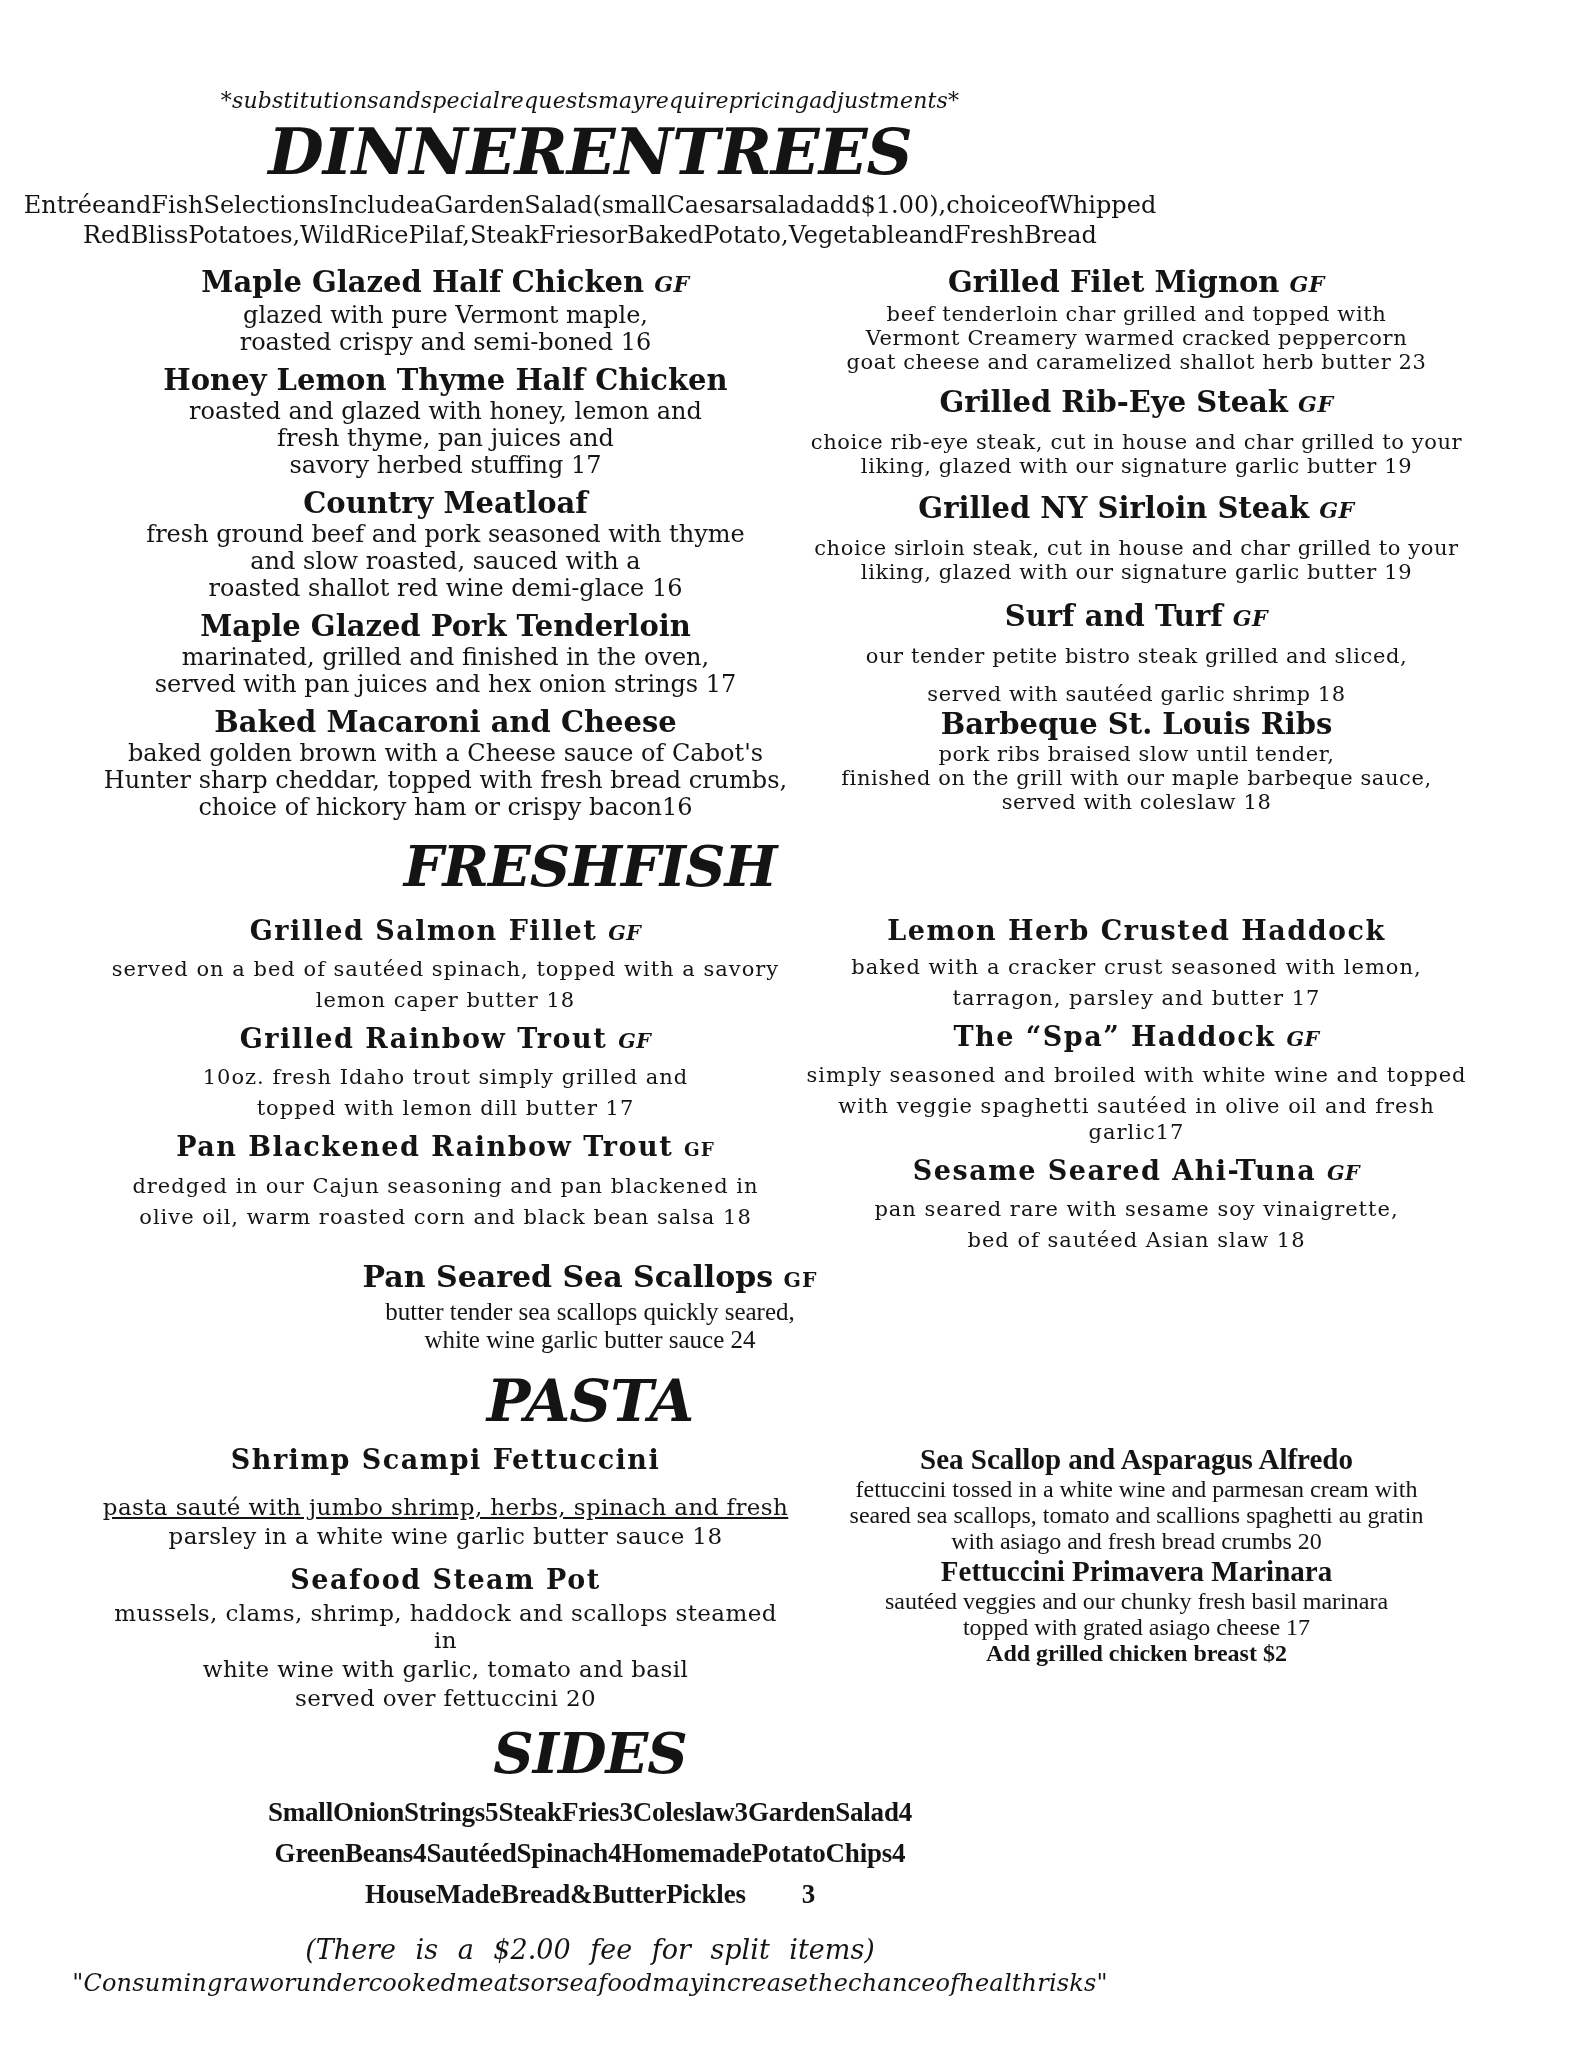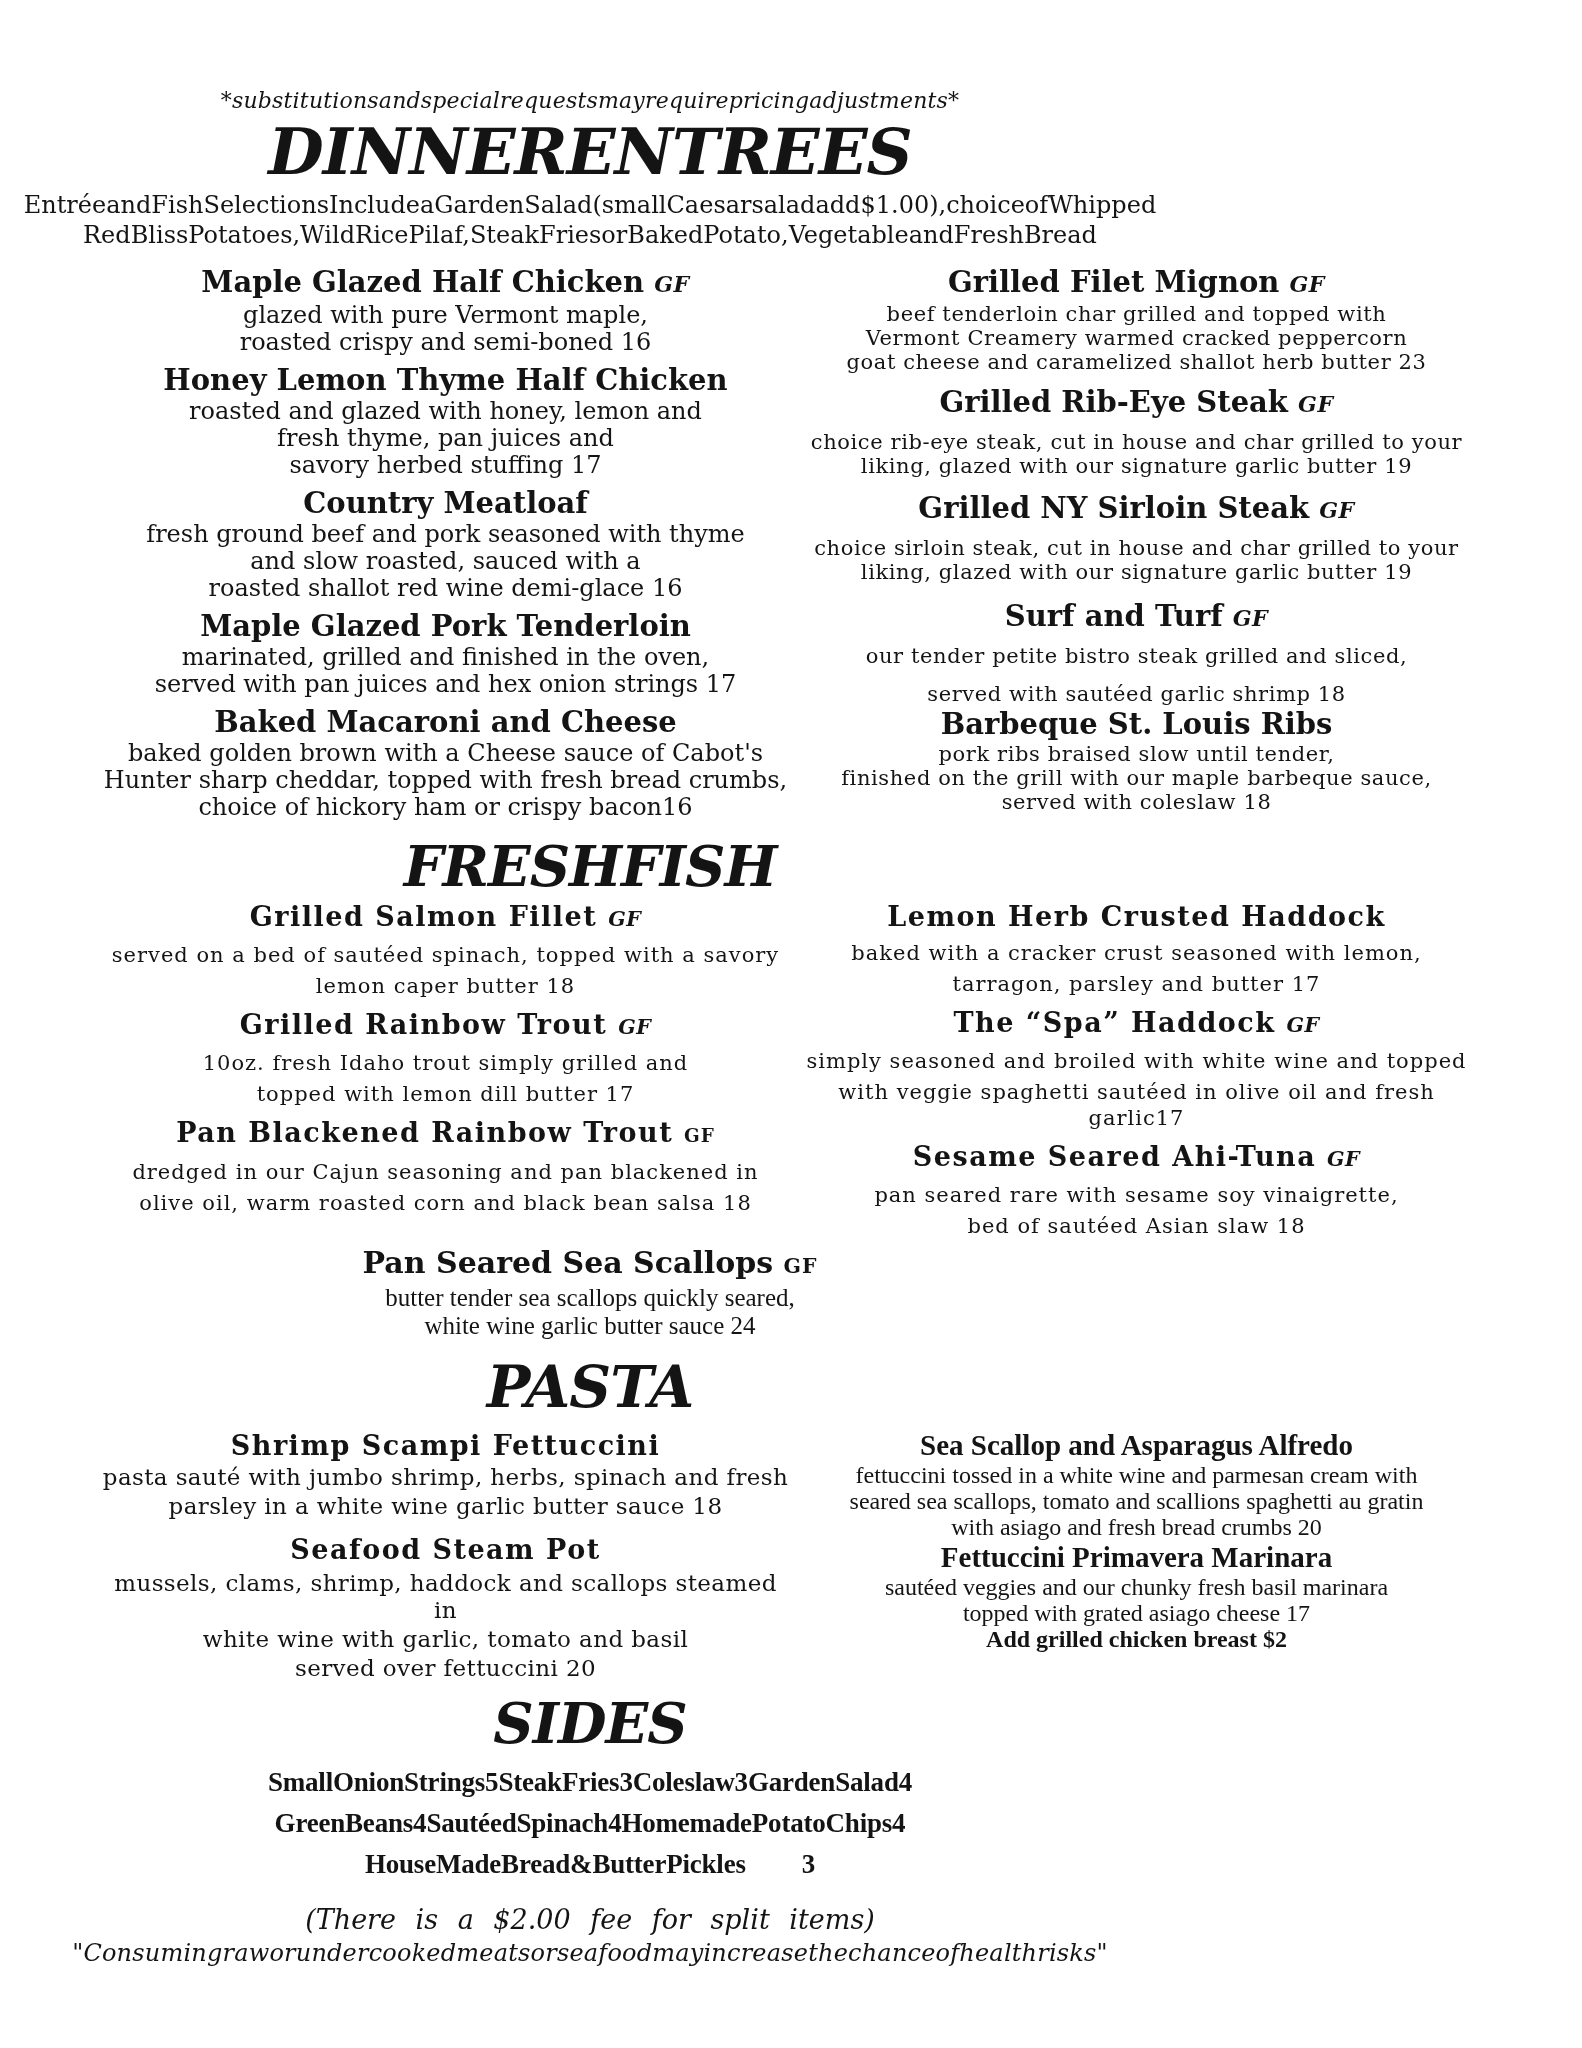--- a/index.html
+++ b/index.html
@@ -31,33 +31,33 @@
     margin:0;font-size:29px;line-height:36px;font-weight:bold;
     font-family:"DejaVu Serif", serif;
   }
   .gf{font-style:italic;font-weight:600;font-size:.76em;letter-spacing:.5px;}
   .gf.up{font-style:normal;font-size:.68em;letter-spacing:1px;}
   .d{font-size:24px;line-height:27px;}
   .dinner-l .t{margin-top:6px;}
   .dinner-l .item:first-child .t{margin-top:0;}
   .dinner-r .d{font-size:21px;line-height:24px;letter-spacing:.6px;}
   .mt8{margin-top:8px;} .mt10{margin-top:10px;} .mt12{margin-top:12px;} .mt14{margin-top:14px;}
-  .fish-cols{margin-top:0;}
+  .fish-cols{margin-top:14px;}
   .fish-t{font-size:27px;letter-spacing:1.5px;}
   .fish-d{font-size:21px;line-height:26px;letter-spacing:1px;margin-top:5px;}
   .fish-item{margin-top:8px;}
   .fish-item:first-child{margin-top:0;}
   .scallops{margin-top:6px;}
   .times{font-family:"Liberation Serif", serif;}
   .scallops .t{font-size:30px;line-height:36px;letter-spacing:0;}
   .scallops .d{font-size:25px;line-height:28px;}
   .pasta-cols{margin-top:6px;}
   .pasta-l .t{font-size:27px;letter-spacing:1.5px;}
   .pasta-l .d{font-size:23px;line-height:27px;letter-spacing:.4px;margin-top:2px;}
-  .pasta-l .d1{margin-top:0;}
+  .pasta-l .d1{margin-top:16px;text-decoration:underline;}
   .pasta-r .t{font-size:29px;line-height:34px;font-family:"Liberation Serif", serif;}
   .pasta-r .d{font-size:24px;line-height:26px;font-family:"Liberation Serif", serif;}
   .note-bold{font-weight:bold;font-size:24px;line-height:27px;font-family:"Liberation Serif", serif;}
   .sides-lines{margin-top:6px;font-family:"Liberation Serif", serif;font-weight:bold;}
   .sides-line{font-size:27px;line-height:41px;letter-spacing:-.2px;}
   .sides-price{display:inline-block;margin-left:56px;}
   .fee{margin-top:20px;font-style:italic;font-size:27px;line-height:30px;word-spacing:11px;}
   .disclaimer{margin-top:4px;font-style:italic;font-size:24px;line-height:28px;letter-spacing:.2px;}
 </style>
 </head>

